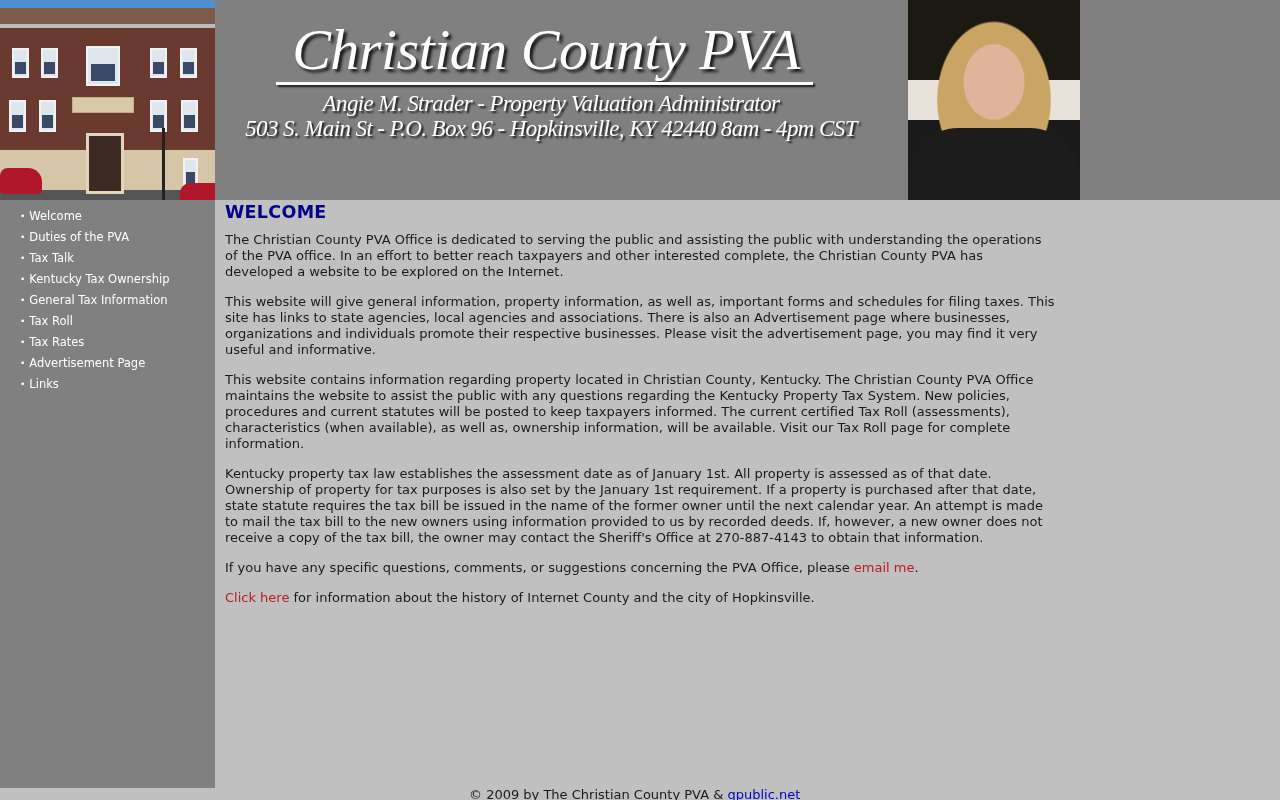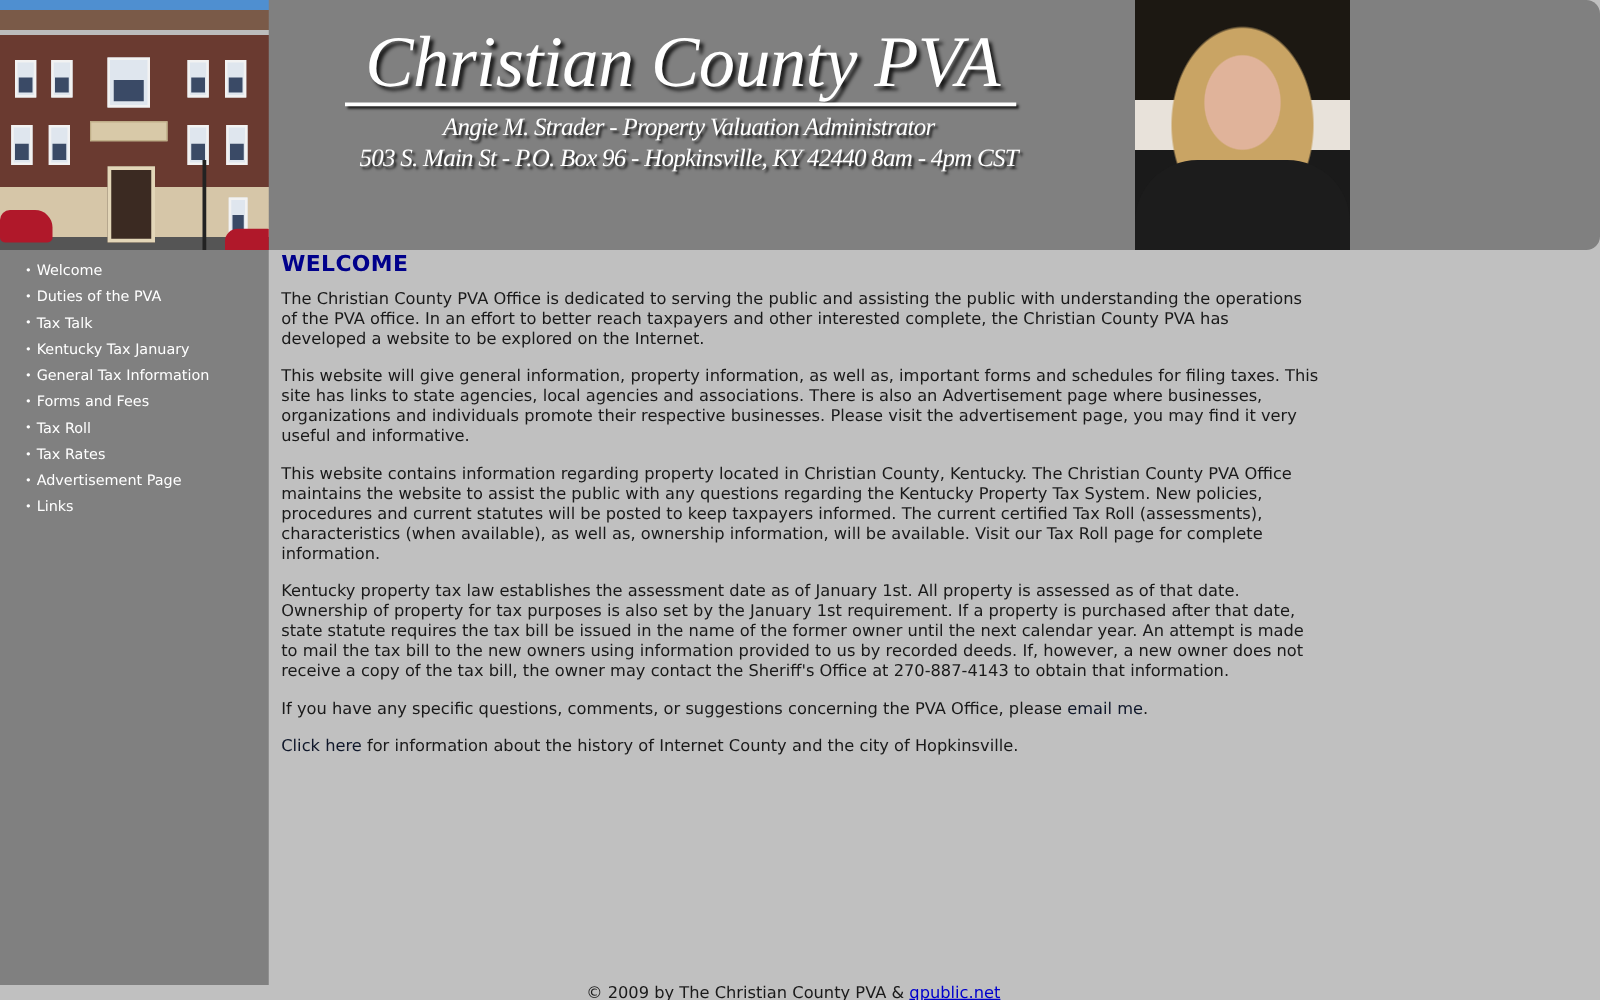--- a/index.html
+++ b/index.html
@@ -5,21 +5,20 @@
   html, body { margin: 0; padding: 0; }
   body {
     width: 1280px; height: 800px; overflow: hidden;
     background: #c0c0c0;
     font-family: "DejaVu Sans", sans-serif;
     position: relative;
   }
   .header {
     position: absolute; left: 0; top: 0; width: 1280px; height: 200px;
     background: #808080;
-    border-radius: 11px;
   }
   .building {
     position: absolute; left: 0; top: 0; width: 215px; height: 200px;
     background: linear-gradient(#4f8fd0 0 4%, #7a5a48 4% 12%, #bcbcbc 12% 14%, #6a3a30 14% 75%, #d6c6a8 75% 95%, #555 95%);
     overflow: hidden;
   }
   .building .win { position: absolute; background: #dfe6ee; border: 2px solid #f2f2f2; box-sizing: border-box; }
   .building .win::after { content: ""; position: absolute; left: 10%; right: 10%; top: 45%; bottom: 8%; background: #3a4a66; }
   .building .door { position: absolute; left: 86px; top: 133px; width: 32px; height: 55px; background: #3b2a22; border: 3px solid #e3d6b8; }
   .building .sign { position: absolute; left: 72px; top: 97px; width: 60px; height: 14px; background: #d8c9a8; border: 1px solid #bfae88; }
@@ -35,21 +34,21 @@
     text-shadow: 3px 3px 3px #1a1a1a; margin: 0; font-weight: normal;
     white-space: nowrap; line-height: 64px;
   }
   .title-rule {
     position: absolute; left: 60px; top: 82px; width: 537px; height: 3px;
     background: #ffffff; box-shadow: 2px 2px 2px #1a1a1a;
   }
   .subline {
     position: absolute; left: 0; width: 670px; text-align: center;
     font-family: "Liberation Serif", serif; font-style: italic;
-    color: #ffffff; font-size: 20px; white-space: nowrap;
+    color: #ffffff; font-size: 23px; white-space: nowrap;
     text-shadow: 2px 2px 2px #1a1a1a; letter-spacing: -0.6px;
   }
   .portrait {
     position: absolute; left: 908px; top: 0; width: 172px; height: 200px;
     background: radial-gradient(ellipse 50px 62px at 86px 82px, #e0b39a 0 60%, transparent 62%),
                 radial-gradient(ellipse 80px 110px at 86px 100px, #c9a464 0 70%, transparent 72%),
                 linear-gradient(#1c1812 0 40%, #e8e2da 40% 60%, #1a1a1a 60%);
     overflow: hidden;
   }
   .portrait .shirt { position: absolute; left: 0; right: 0; bottom: 0; height: 72px; background: #1c1c1c; border-radius: 50px 50px 0 0; }
@@ -70,21 +69,21 @@
   .content {
     position: absolute; left: 225px; top: 200px; width: 830px;
     color: #1a1a1a; font-size: 13px; line-height: 16px;
     font-family: "DejaVu Sans", sans-serif;
   }
   .content h1 {
     margin: 2px 0 10px 0; font-size: 17.5px; color: #00008b;
     font-weight: bold; letter-spacing: 0.3px; line-height: 20px;
   }
   .content p { margin: 0 0 14px 0; }
-  .content a { color: #0f172a; text-decoration: none; }
+  .content a { color: #b91c1c; text-decoration: none; }
 
   .footer {
     position: absolute; left: 0; top: 787px; width: 1280px; text-align: center;
     font-size: 13px; color: #1a1a1a; padding-left: 0;
   }
   .footer-inner { position: absolute; left: 469px; top: 0; white-space: nowrap; }
   .footer a { color: #0000cc; text-decoration: underline; }
 </style>
 </head>
 <body>
@@ -118,23 +117,22 @@
   <div class="portrait">
     <div class="shirt"></div>
   </div>
 </div>
 
 <div class="sidebar">
   <ul class="nav">
     <li><a href="#"><span class="bullet">•</span><span>Welcome</span></a></li>
     <li><a href="#"><span class="bullet">•</span><span>Duties of the PVA</span></a></li>
     <li><a href="#"><span class="bullet">•</span><span>Tax Talk</span></a></li>
-    <li><a href="#"><span class="bullet">•</span><span>Kentucky Tax January</span></a></li>
+    <li><a href="#"><span class="bullet">•</span><span>Kentucky Tax Ownership</span></a></li>
     <li><a href="#"><span class="bullet">•</span><span>General Tax Information</span></a></li>
-    <li><a href="#"><span class="bullet">•</span><span>Forms and Fees</span></a></li>
     <li><a href="#"><span class="bullet">•</span><span>Tax Roll</span></a></li>
     <li><a href="#"><span class="bullet">•</span><span>Tax Rates</span></a></li>
     <li><a href="#"><span class="bullet">•</span><span>Advertisement Page</span></a></li>
     <li><a href="#"><span class="bullet">•</span><span>Links</span></a></li>
   </ul>
 </div>
 
 <div class="content">
   <h1>WELCOME</h1>
   <p>The Christian County PVA Office is dedicated to serving the public and assisting the public with understanding the operations of the PVA office. In an effort to better reach taxpayers and other interested complete, the Christian County PVA has developed a website to be explored on the Internet.</p>

